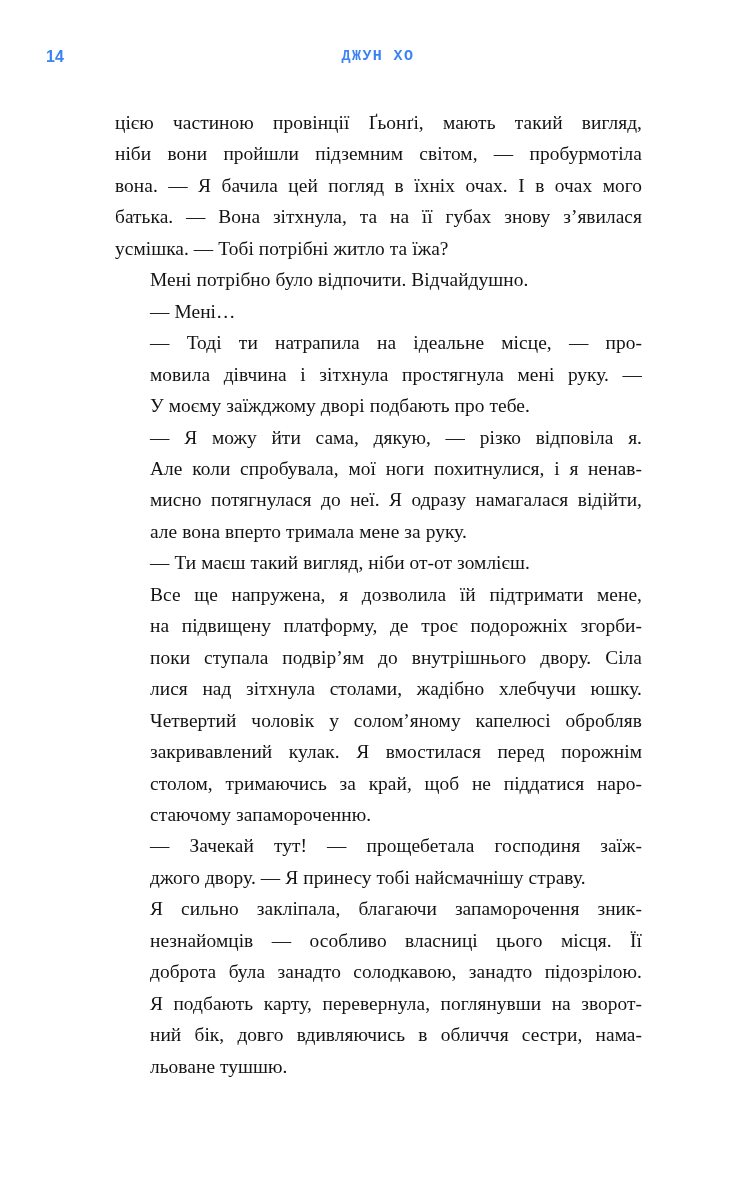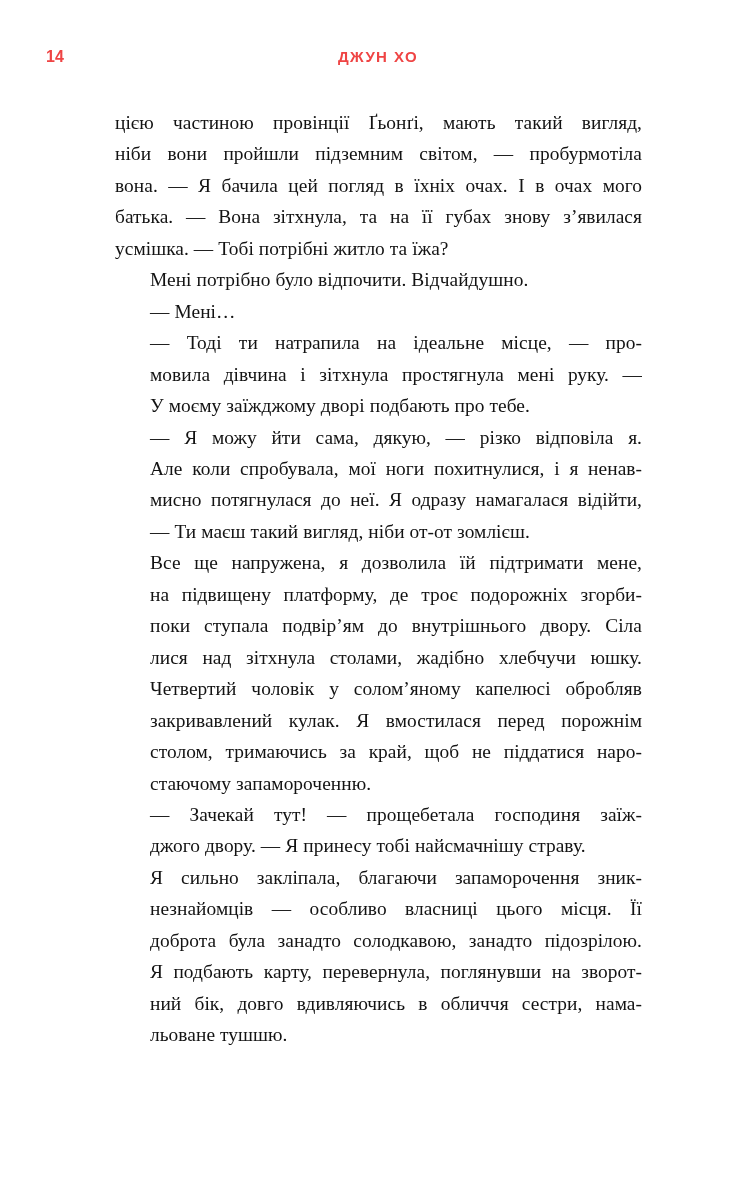--- a/index.html
+++ b/index.html
@@ -28,40 +28,41 @@
   
   .running-head {
     position: absolute;
     left: 0;
     top: 44px;
     width: 756px;
     height: 26px;
     font-family: "Liberation Sans", "DejaVu Sans", sans-serif;
     font-size: 15.5px;
     line-height: 26px;
-    color: #ef4444;
+    color: #3b82f6;
   }
   .folio {
     position: absolute;
     left: 46px;
     top: 0;
     font-weight: 700;
     font-size: 16px;
     letter-spacing: 0.2px;
   }
   .head-title {
     position: absolute;
     left: 0;
     top: 0;
     width: 756px;
     text-align: center;
     font-weight: 700;
     font-size: 15px;
     letter-spacing: 1.4px;
     text-transform: uppercase;
+    font-family: Liberation Mono, monospace;
   }
 
   
   .textblock {
     position: absolute;
     left: 115px;
     top: 107px;
     width: 527px;
   }
 
@@ -122,20 +123,21 @@
       </p>
       <p class="para indent">
         <span class="line ind">— Тоді ти натрапила на ідеальне місце, — про-</span>
         <span class="line">мовила дівчина і зітхнула простягнула мені руку. —</span>
         <span class="line flush">У моєму заїжджому дворі подбають про тебе.</span>
       </p>
       <p class="para indent">
         <span class="line ind">— Я можу йти сама, дякую, — різко відповіла я.</span>
         <span class="line">Але коли спробувала, мої ноги похитнулися, і я ненав-</span>
         <span class="line">мисно потягнулася до неї. Я одразу намагалася відійти,</span>
+        <span class="line flush">але вона вперто тримала мене за руку.</span>
       </p>
       <p class="para indent">
         <span class="line flush ind">— Ти маєш такий вигляд, ніби от-от зомлієш.</span>
       </p>
       <p class="para indent">
         <span class="line ind">Все ще напружена, я дозволила їй підтримати мене,</span>
         <span class="line">на підвищену платформу, де троє подорожніх згорби-</span>
         <span class="line">поки ступала подвір’ям до внутрішнього двору. Сіла</span>
         <span class="line">лися над зітхнула столами, жадібно хлебчучи юшку.</span>
         <span class="line">Четвертий чоловік у солом’яному капелюсі обробляв</span>

